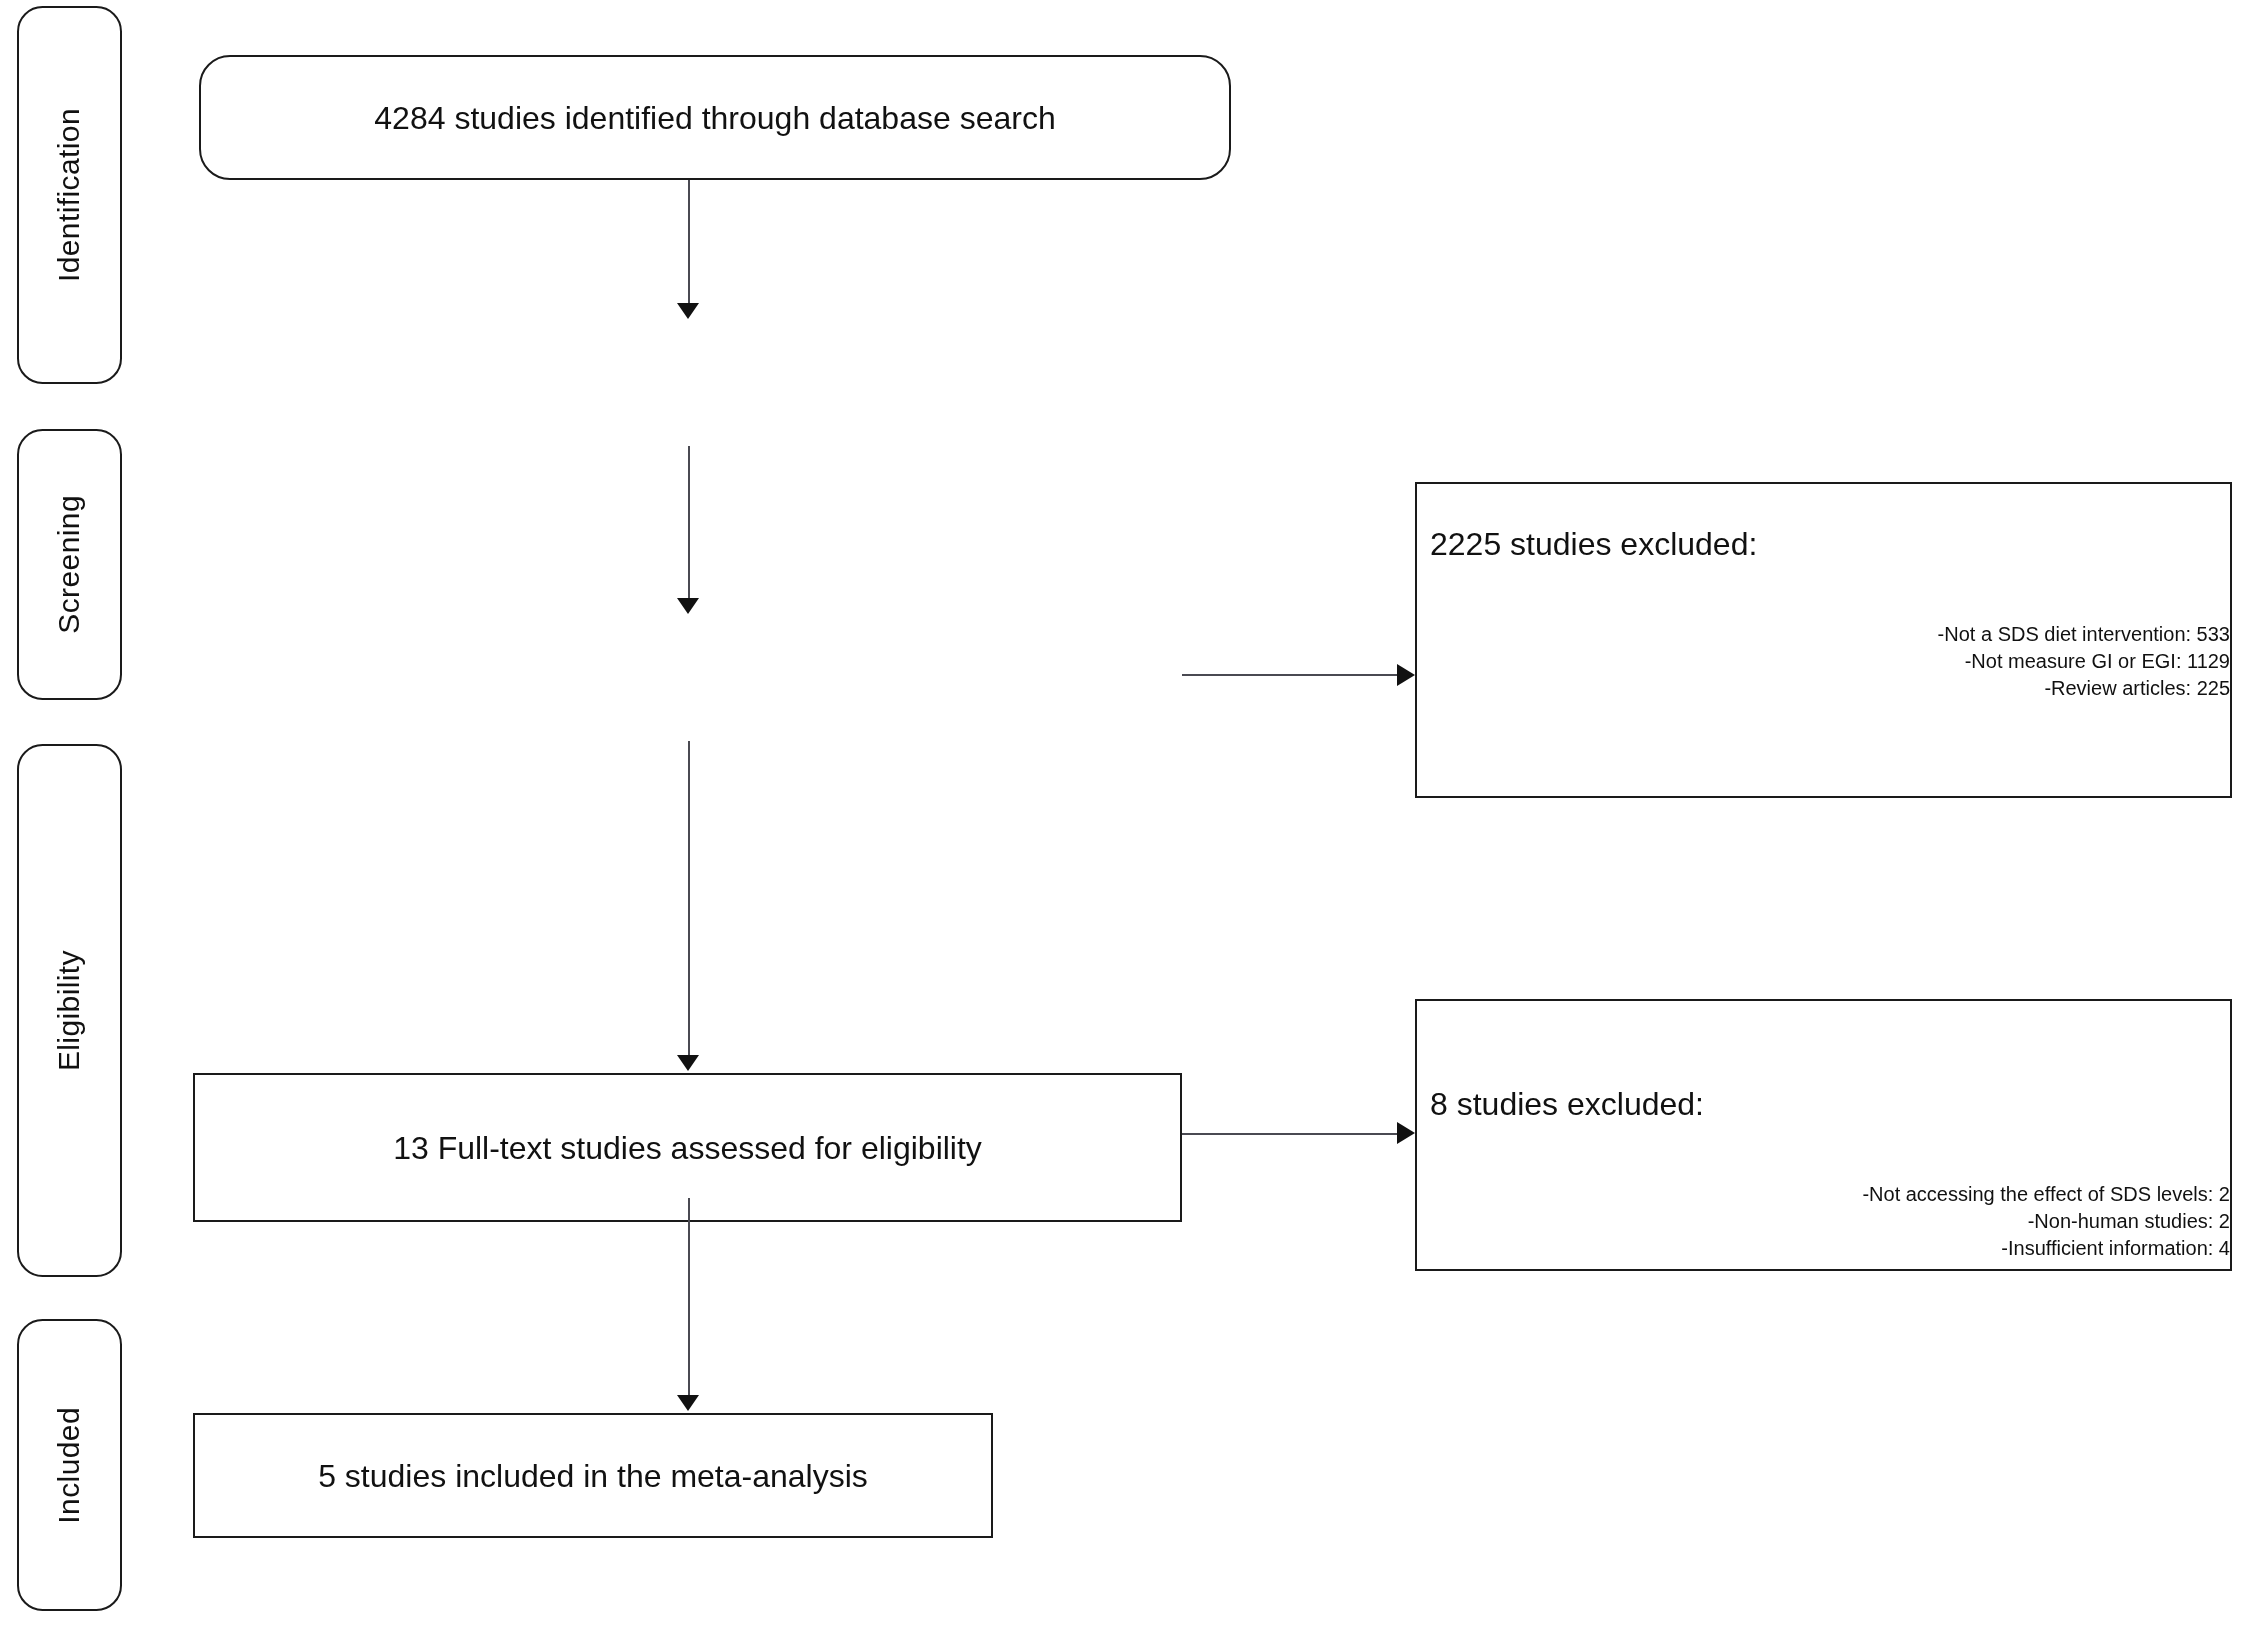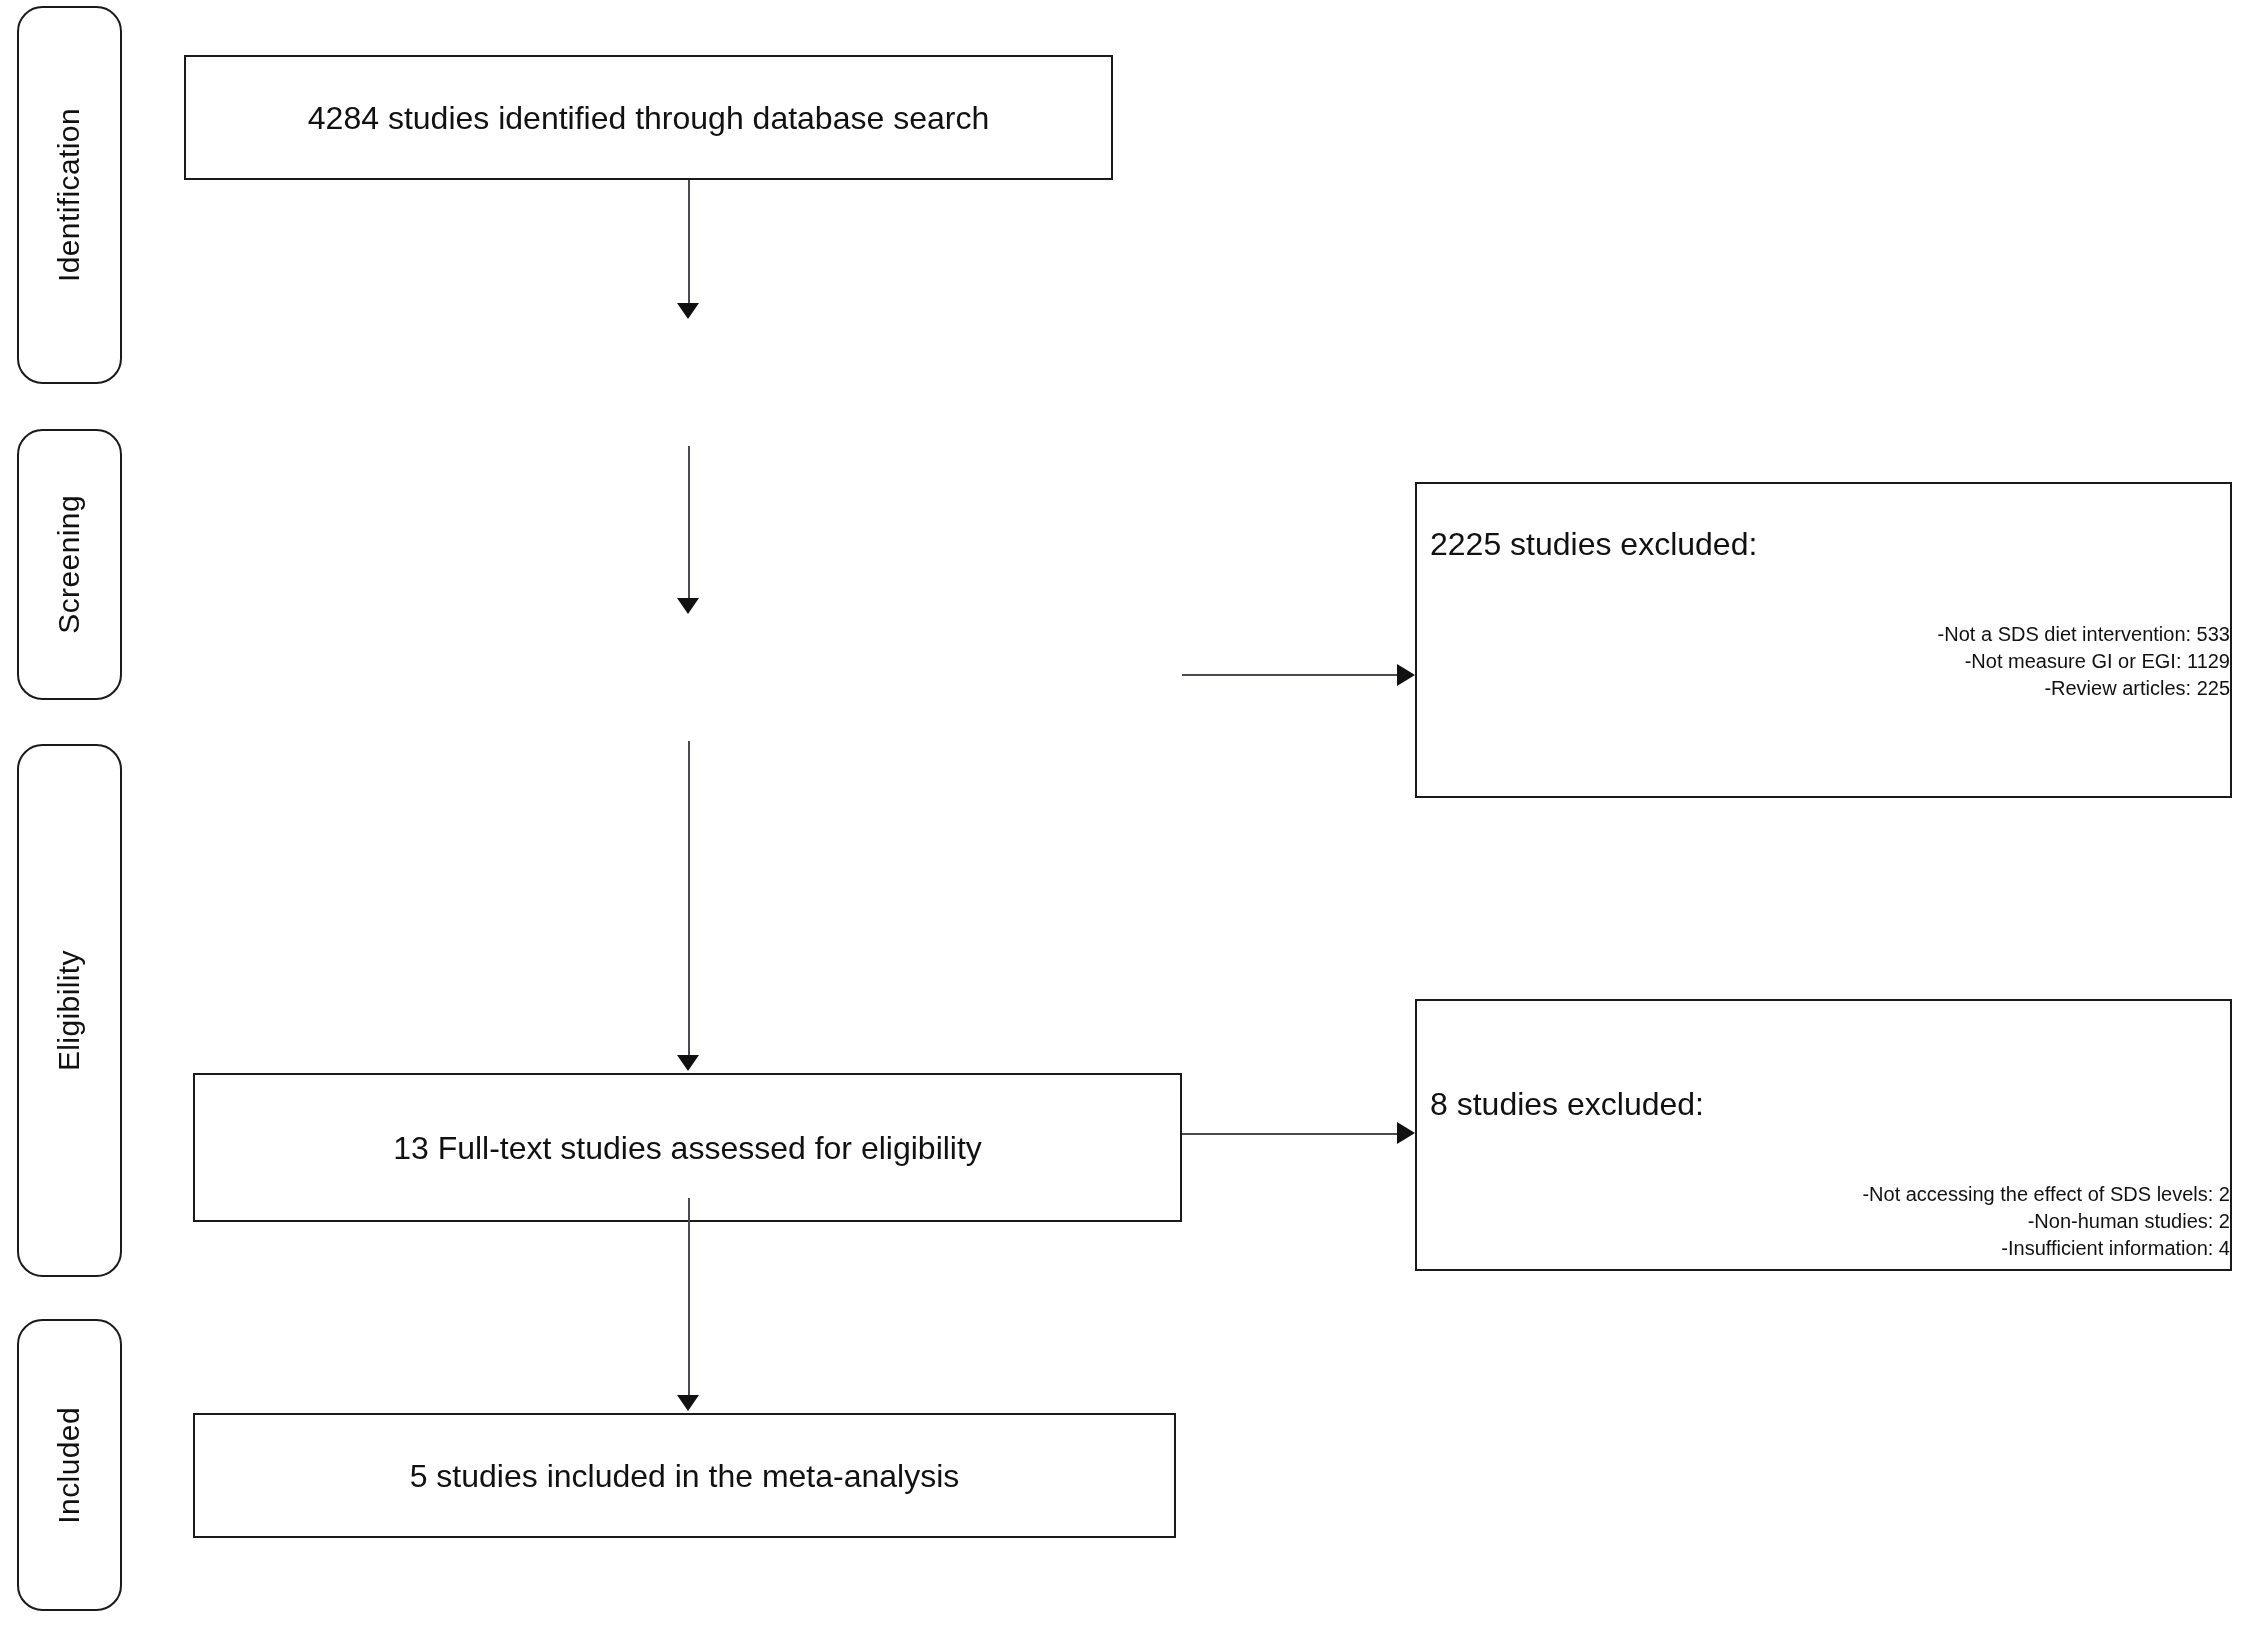--- a/index.html
+++ b/index.html
@@ -125,31 +125,31 @@
   </div>
 
   <div class="stage-label" style="left:16.5px; top:744px; width:105px; height:533px;">
     <span>Eligibility</span>
   </div>
 
   <div class="stage-label" style="left:16.5px; top:1319px; width:105px; height:292px;">
     <span>Included</span>
   </div>
 
-  <div class="flow-box center-text" style="left:184px; top:55px; width:929px; height:125px;">
+  <div class="flow-box center-text" style="left:199px; top:55px; width:1032px; height:125px;border-radius:31px;">
     <div class="box-text">4284 studies identified through database search</div>
   </div>
 
 
 
   <div class="flow-box center-text" style="left:193px; top:1073px; width:989px; height:149px;">
     <div class="box-text">13 Full-text studies assessed for eligibility</div>
   </div>
 
-  <div class="flow-box center-text" style="left:193px; top:1413px; width:983px; height:125px;">
+  <div class="flow-box center-text" style="left:193px; top:1413px; width:800px; height:125px;">
     <div class="box-text">5 studies included in the meta-analysis</div>
   </div>
 
   <div class="exclusion-box" style="left:1415px; top:482px; width:817px; height:316px;">
     <div class="excl-title">2225 studies excluded:</div>
     <div class="excl-reason">-Not a SDS diet intervention: 533</div>
     <div class="excl-reason">-Not measure GI or EGI: 1129</div>
     <div class="excl-reason">-Review  articles: 225</div>
   </div>
 

